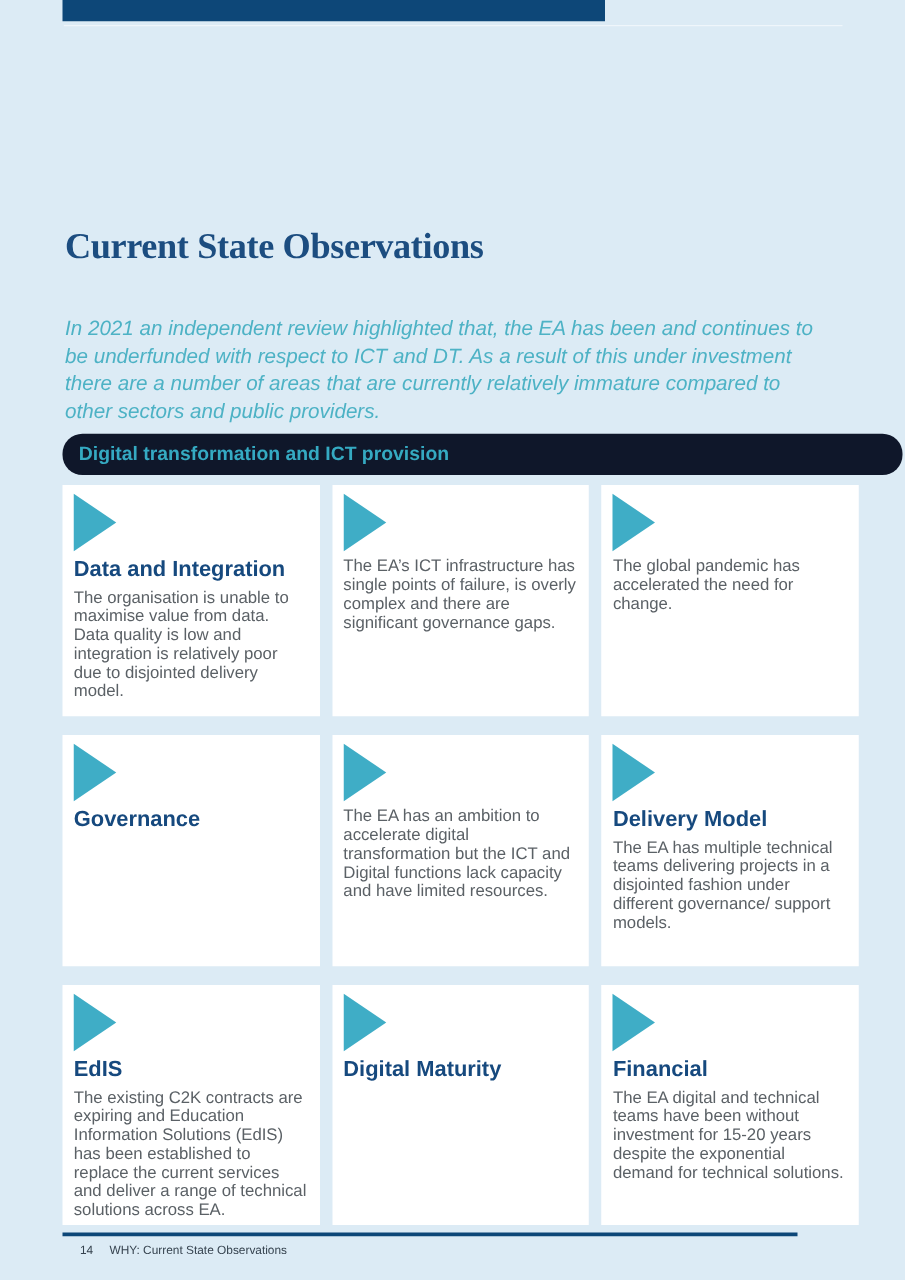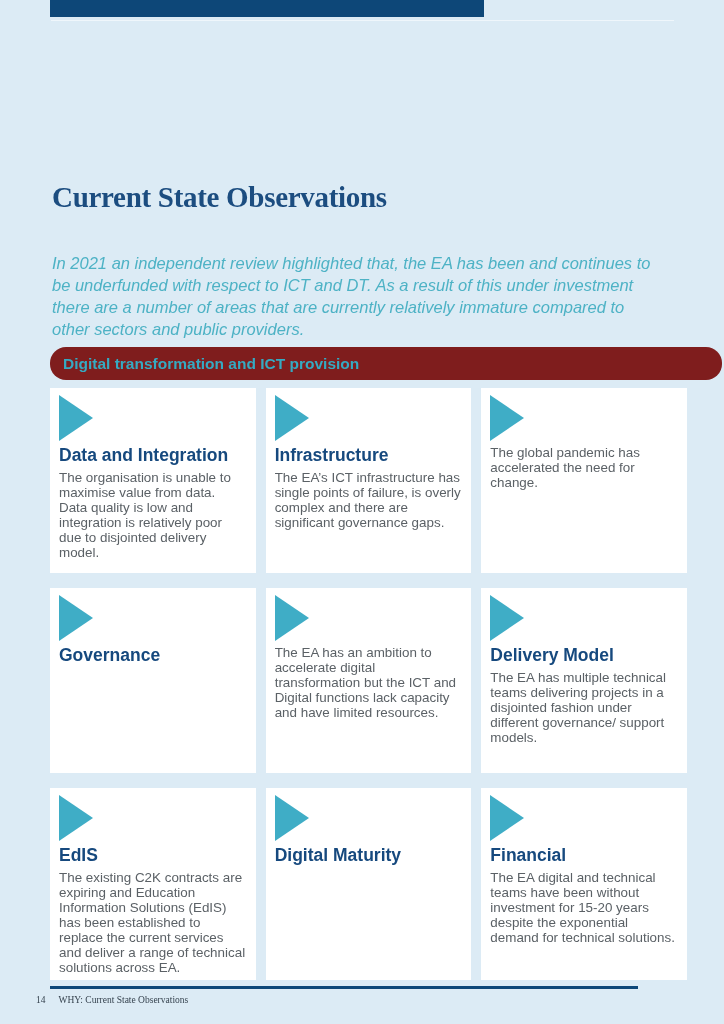--- a/index.html
+++ b/index.html
@@ -35,21 +35,21 @@
     width:606px;
     font-size:16.5px; line-height:22px;
     color:#4db2c5;
     margin:0;
     font-style:italic;
   }
 
   .section-bar {
     position:absolute; left:50px; top:347px;
     width:672px; height:33px;
-    background:#7f1d1d;
+    background:#0f172a;
     display:flex; align-items:center;border-radius:16px;
   }
   .section-bar .section-label {
     margin-left:13px;
     font-size:15.5px; font-weight:bold;
     color:#35aac2;
   }
 
   .grid {
     position:absolute; left:50px; top:388px;
@@ -82,23 +82,23 @@
     font-size:13.4px; line-height:15px;
     color:#5b6166;
   }
 
   .footer-line {
     position:absolute; left:50px; top:986px;
     width:588px; height:3px;
     background:#0d4778;
   }
   .footer {
-    position:absolute; left:36px; top:995px;
+    position:absolute; left:64px; top:995px;
     font-size:9.5px; color:#36434f;
-    display:flex; gap:13px;font-family:Liberation Serif, serif;
+    display:flex; gap:13px;
   }
 </style>
 </head>
 <body>
 
 <div class="top-bar"></div>
 <div class="top-edge-line"></div>
 
 <h1 class="page-title">Current State Observations</h1>
 
@@ -111,21 +111,20 @@
 <div class="grid">
 
   <div class="card">
     <div class="tri"></div>
     <h3>Data and Integration</h3>
     <p>The organisation is unable to maximise value from data. Data quality is low and integration is relatively poor due to disjointed delivery model.</p>
   </div>
 
   <div class="card">
     <div class="tri"></div>
-    <h3>Infrastructure</h3>
     <p>The EA’s ICT infrastructure has single points of failure, is overly complex and there are significant governance gaps.</p>
   </div>
 
   <div class="card">
     <div class="tri"></div>
     <p>The global pandemic has accelerated the need for change.</p>
   </div>
 
   <div class="card">
     <div class="tri"></div>

